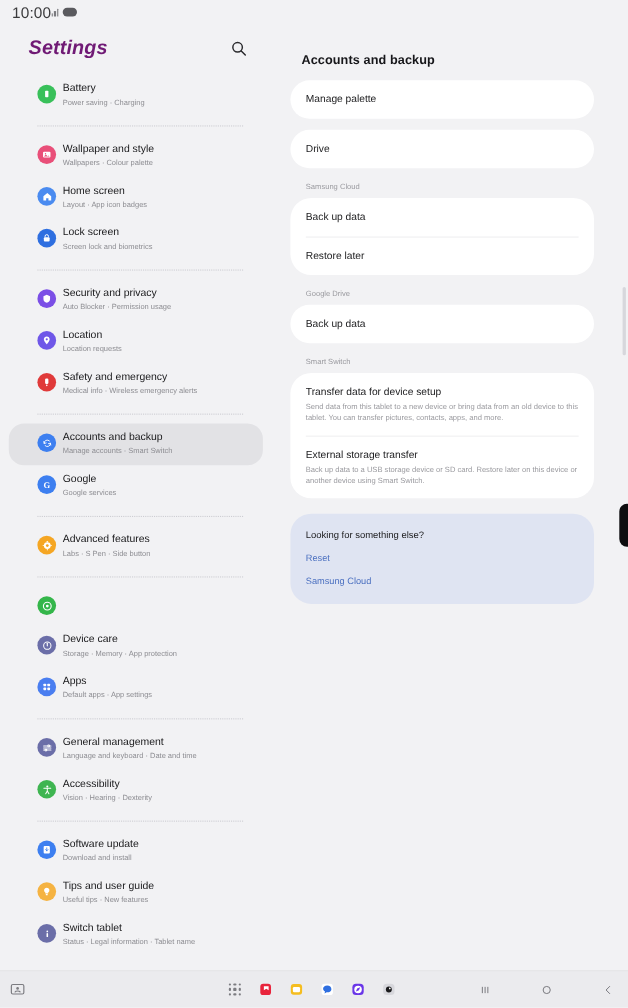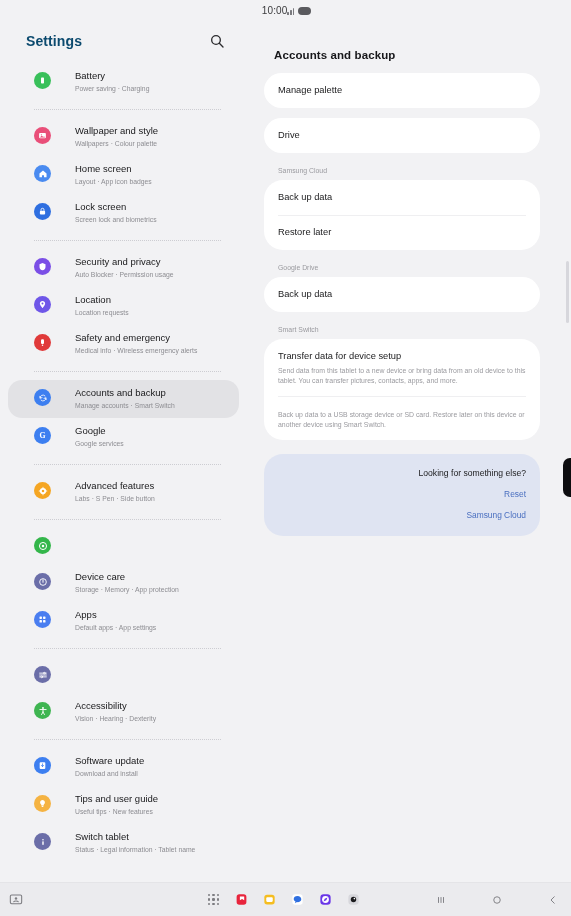--- a/index.html
+++ b/index.html
@@ -16,23 +16,23 @@
     display: flex;
     flex-direction: column;
   }
 
   
   .statusbar {
     height: 21px;
     flex: 0 0 21px;
     display: flex;
     align-items: center;
-    justify-content: center;
+    justify-content: flex-start;
     padding: 0 9px 0 11px;
-    font-size: 10px;
+    font-size: 14px;
     color: #3b3b3d;
     letter-spacing: .1px;
   }
   .status-right { display: flex; align-items: center; gap: 4px; }
   .sig { display: flex; align-items: flex-end; gap: 1px; height: 8px; }
   .sig i { display:block; width: 1.6px; background: #7a7a7e; border-radius: .5px; }
   .sig i:nth-child(1){ height: 3px; }
   .sig i:nth-child(2){ height: 5px; }
   .sig i:nth-child(3){ height: 7px; }
   .batt {
@@ -48,28 +48,28 @@
     width: 247px;
     flex: 0 0 247px;
     overflow: hidden;
     position: relative;
     padding-left: 0;
   }
   .left-header {
     display: flex; align-items: center; justify-content: space-between;
     padding: 12px 22px 14px 26px;
   }
-  .left-title { font-size: 14px; font-weight: bold; color: #0c4a6e; letter-spacing: .1px; }
+  .left-title { font-size: 18px; font-weight: bold; color: #701a75; letter-spacing: .1px; font-style: italic; }
   .search-icon { width: 16px; height: 16px; display:block; }
 
   .nav-list { padding: 0 0 20px 0; }
   .nav-item {
     display: flex;
     align-items: flex-start;
-    gap: 24px;
+    gap: 6px;
     padding: 7px 14px 7px 26px;
     margin: 0 8px 0 8px;
     border-radius: 14px;
     min-height: 36px;
   }
   .nav-item.selected { background: #e2e2e5; }
   .nav-ico {
     flex: 0 0 17px;
     width: 17px; height: 17px;
     border-radius: 50%;
@@ -118,21 +118,20 @@
   .row-desc { font-size: 6.9px; color: #9a9a9f; line-height: 9.6px; margin-top: 3px; }
   .section-label {
     font-size: 6.9px; color: #9a9a9f;
     padding: 4px 0 6px 14px;
   }
   .hint-card {
     background: #dfe4f2;
     border-radius: 19px;
     padding: 13px 14px 15px 14px;
     margin-top: 14px;
-    text-align: right;
   }
   .hint-title { font-size: 8.6px; color: #1b1b1d; line-height: 12px; }
   .hint-link { font-size: 8.4px; color: #4a6fc0; line-height: 12px; margin-top: 9px; display:block; }
 
   
   .scroll-thumb {
     position: absolute;
     right: 2px; top: 240px;
     width: 3px; height: 62px;
     border-radius: 2px;
@@ -375,20 +374,24 @@
           <div class="nav-item">
             <span class="nav-ico" style="background: rgb(107, 110, 168);">
               <svg width="10" height="10" viewBox="0 0 24 24" stroke="#fff" stroke-width="2.2" stroke-linecap="round">
                 <line x1="4" y1="7.5" x2="20" y2="7.5"></line>
                 <line x1="4" y1="12" x2="20" y2="12"></line>
                 <line x1="4" y1="16.5" x2="20" y2="16.5"></line>
                 <circle cx="15" cy="7.5" r="2" fill="#6b6ea8"></circle>
                 <circle cx="9" cy="16.5" r="2" fill="#6b6ea8"></circle>
               </svg>
             </span>
+            <div class="nav-text">
+              <div class="nav-label">General management</div>
+              <div class="nav-sub">Language and keyboard  ·  Date and time</div>
+            </div>
           </div>
           <div class="nav-item">
             <span class="nav-ico" style="background: rgb(63, 181, 81);">
               <svg width="10" height="10" viewBox="0 0 24 24">
                 <circle cx="12" cy="4.8" r="2.3" fill="#fff"></circle>
                 <path d="M4.5 8.5h15M12 8.5v6M12 14.5l-3.5 6M12 14.5l3.5 6" stroke="#fff" stroke-width="2.2" stroke-linecap="round" fill="none"></path>
               </svg>
             </span>
             <div class="nav-text">
               <div class="nav-label">Accessibility</div>
@@ -467,20 +470,21 @@
         </div>
       </div>
 
       <div class="section-label">Smart Switch</div>
       <div class="card">
         <div class="row">
           <div class="row-title">Transfer data for device setup</div>
           <div class="row-desc">Send data from this tablet to a new device or bring data from an old device to this tablet. You can transfer pictures, contacts, apps, and more.</div>
         </div>
         <div class="row">
+          <div class="row-title">External storage transfer</div>
           <div class="row-desc">Back up data to a USB storage device or SD card. Restore later on this device or another device using Smart Switch.</div>
         </div>
       </div>
 
       <div class="hint-card">
         <div class="hint-title">Looking for something else?</div>
         <a class="hint-link">Reset</a>
         <a class="hint-link">Samsung Cloud</a>
       </div>
 

